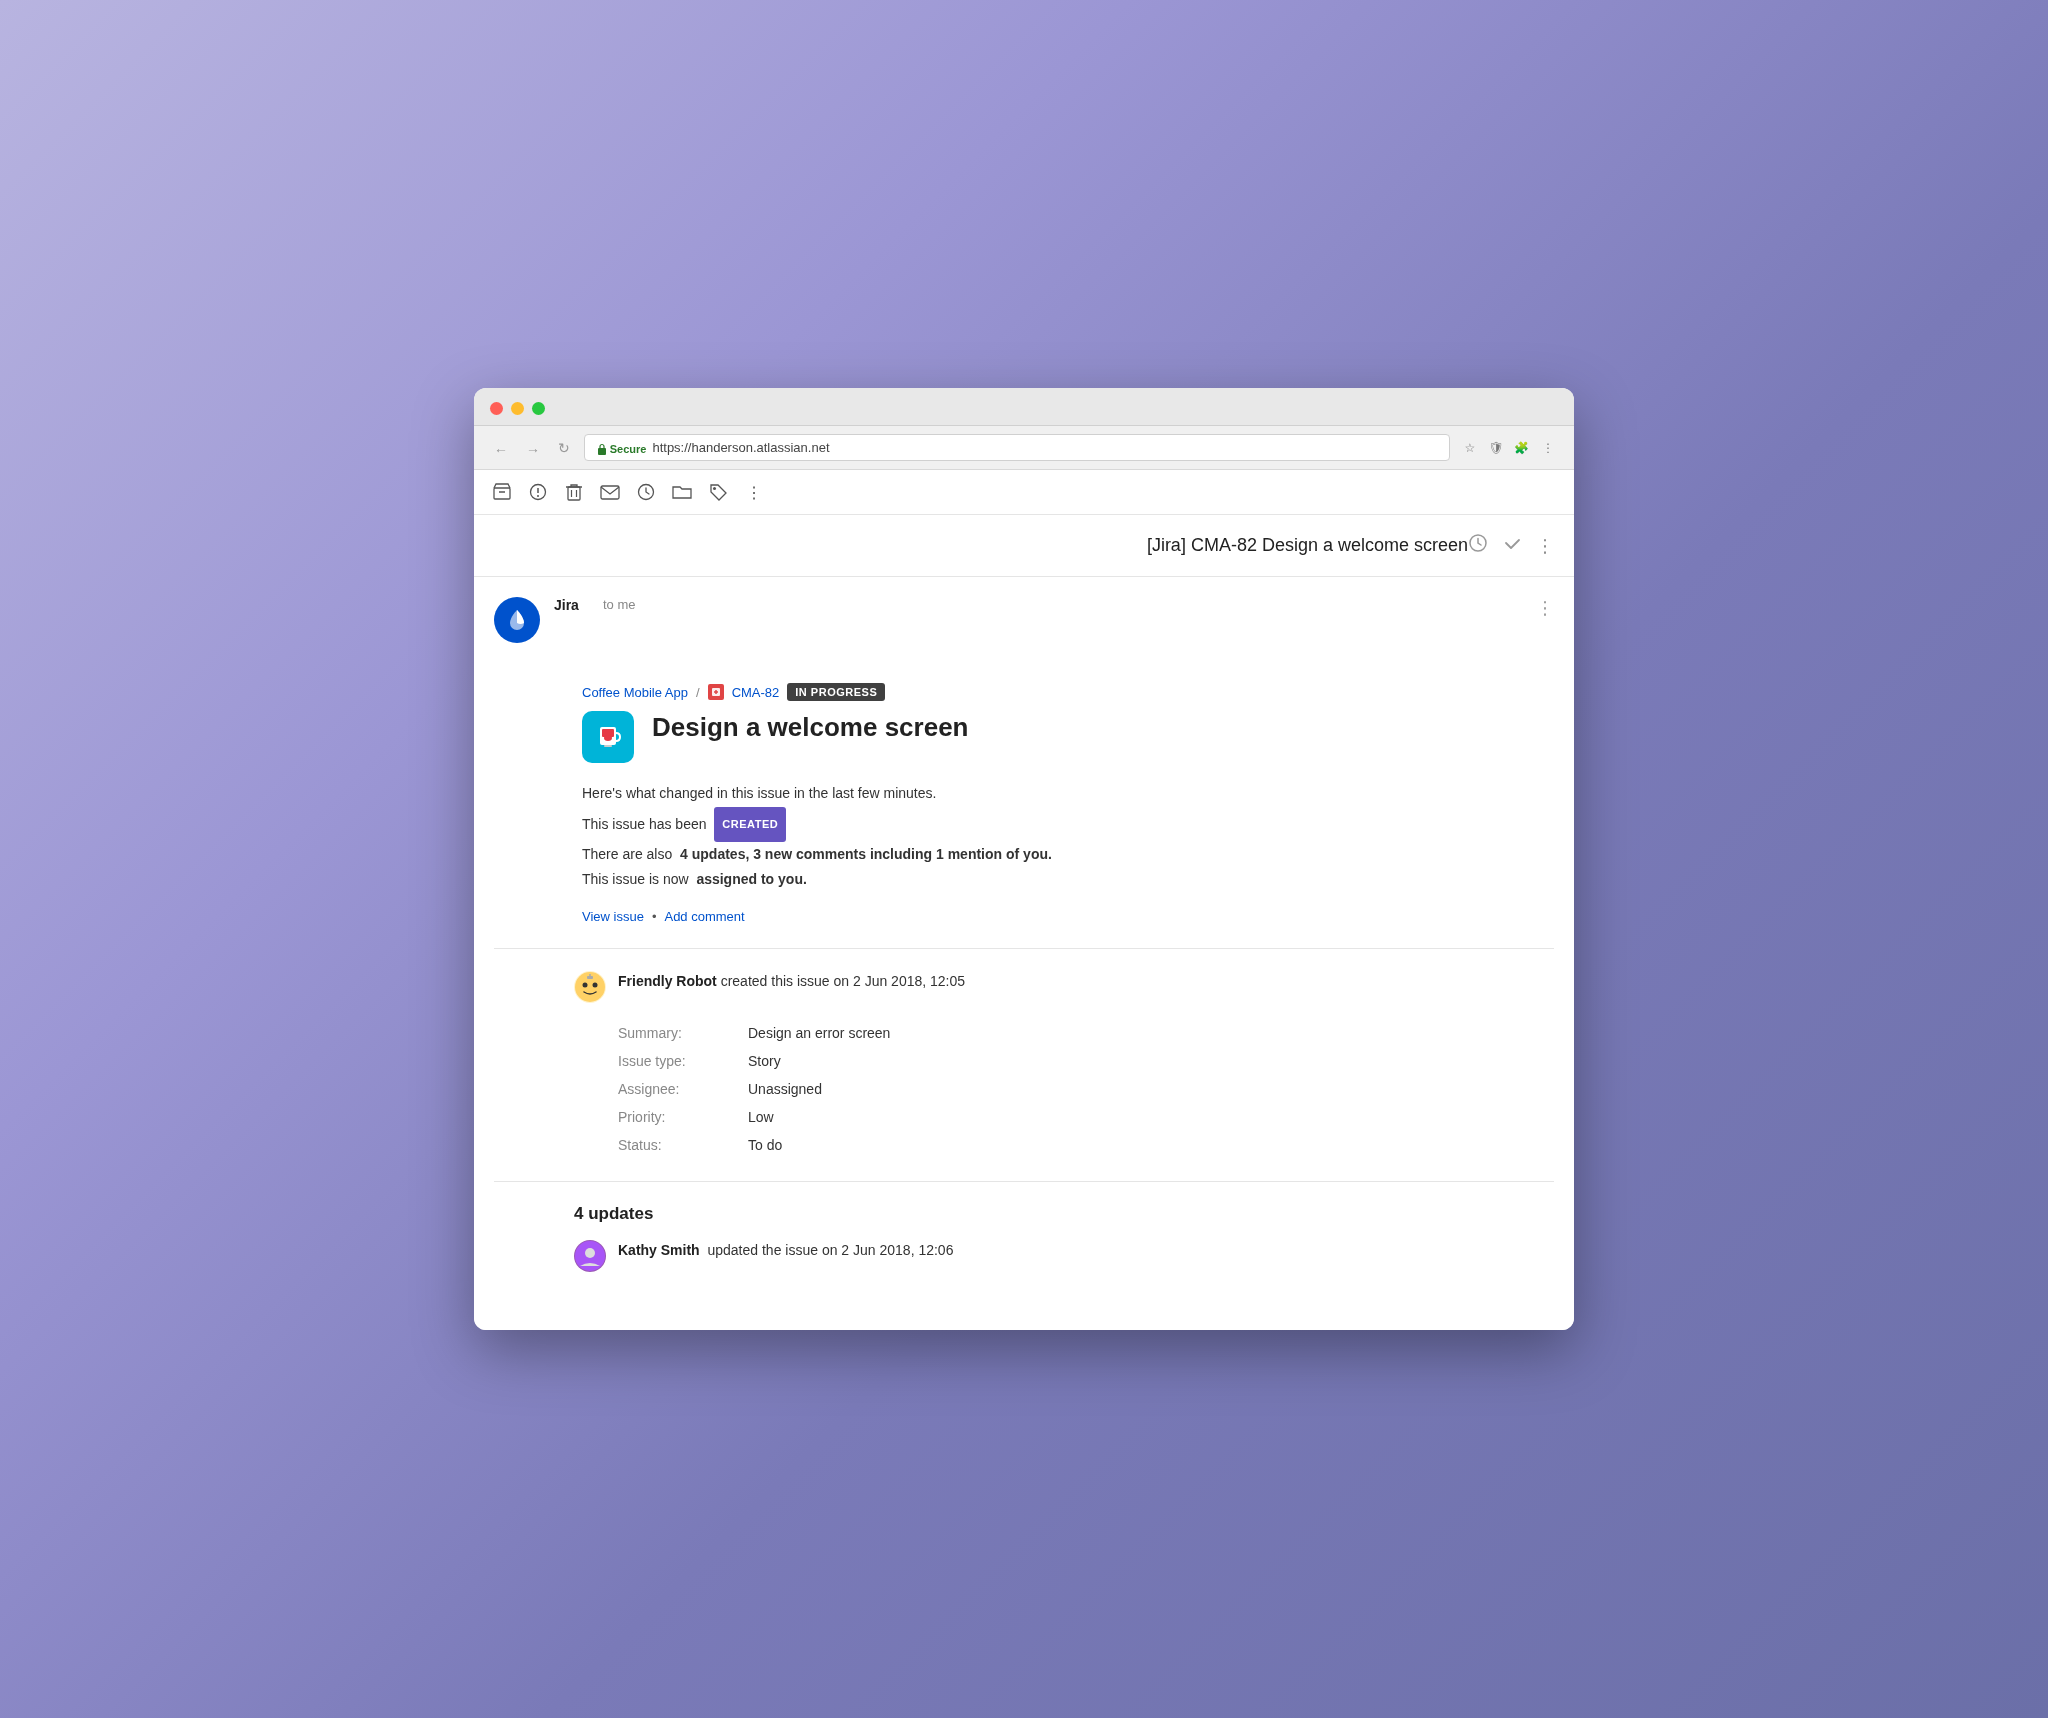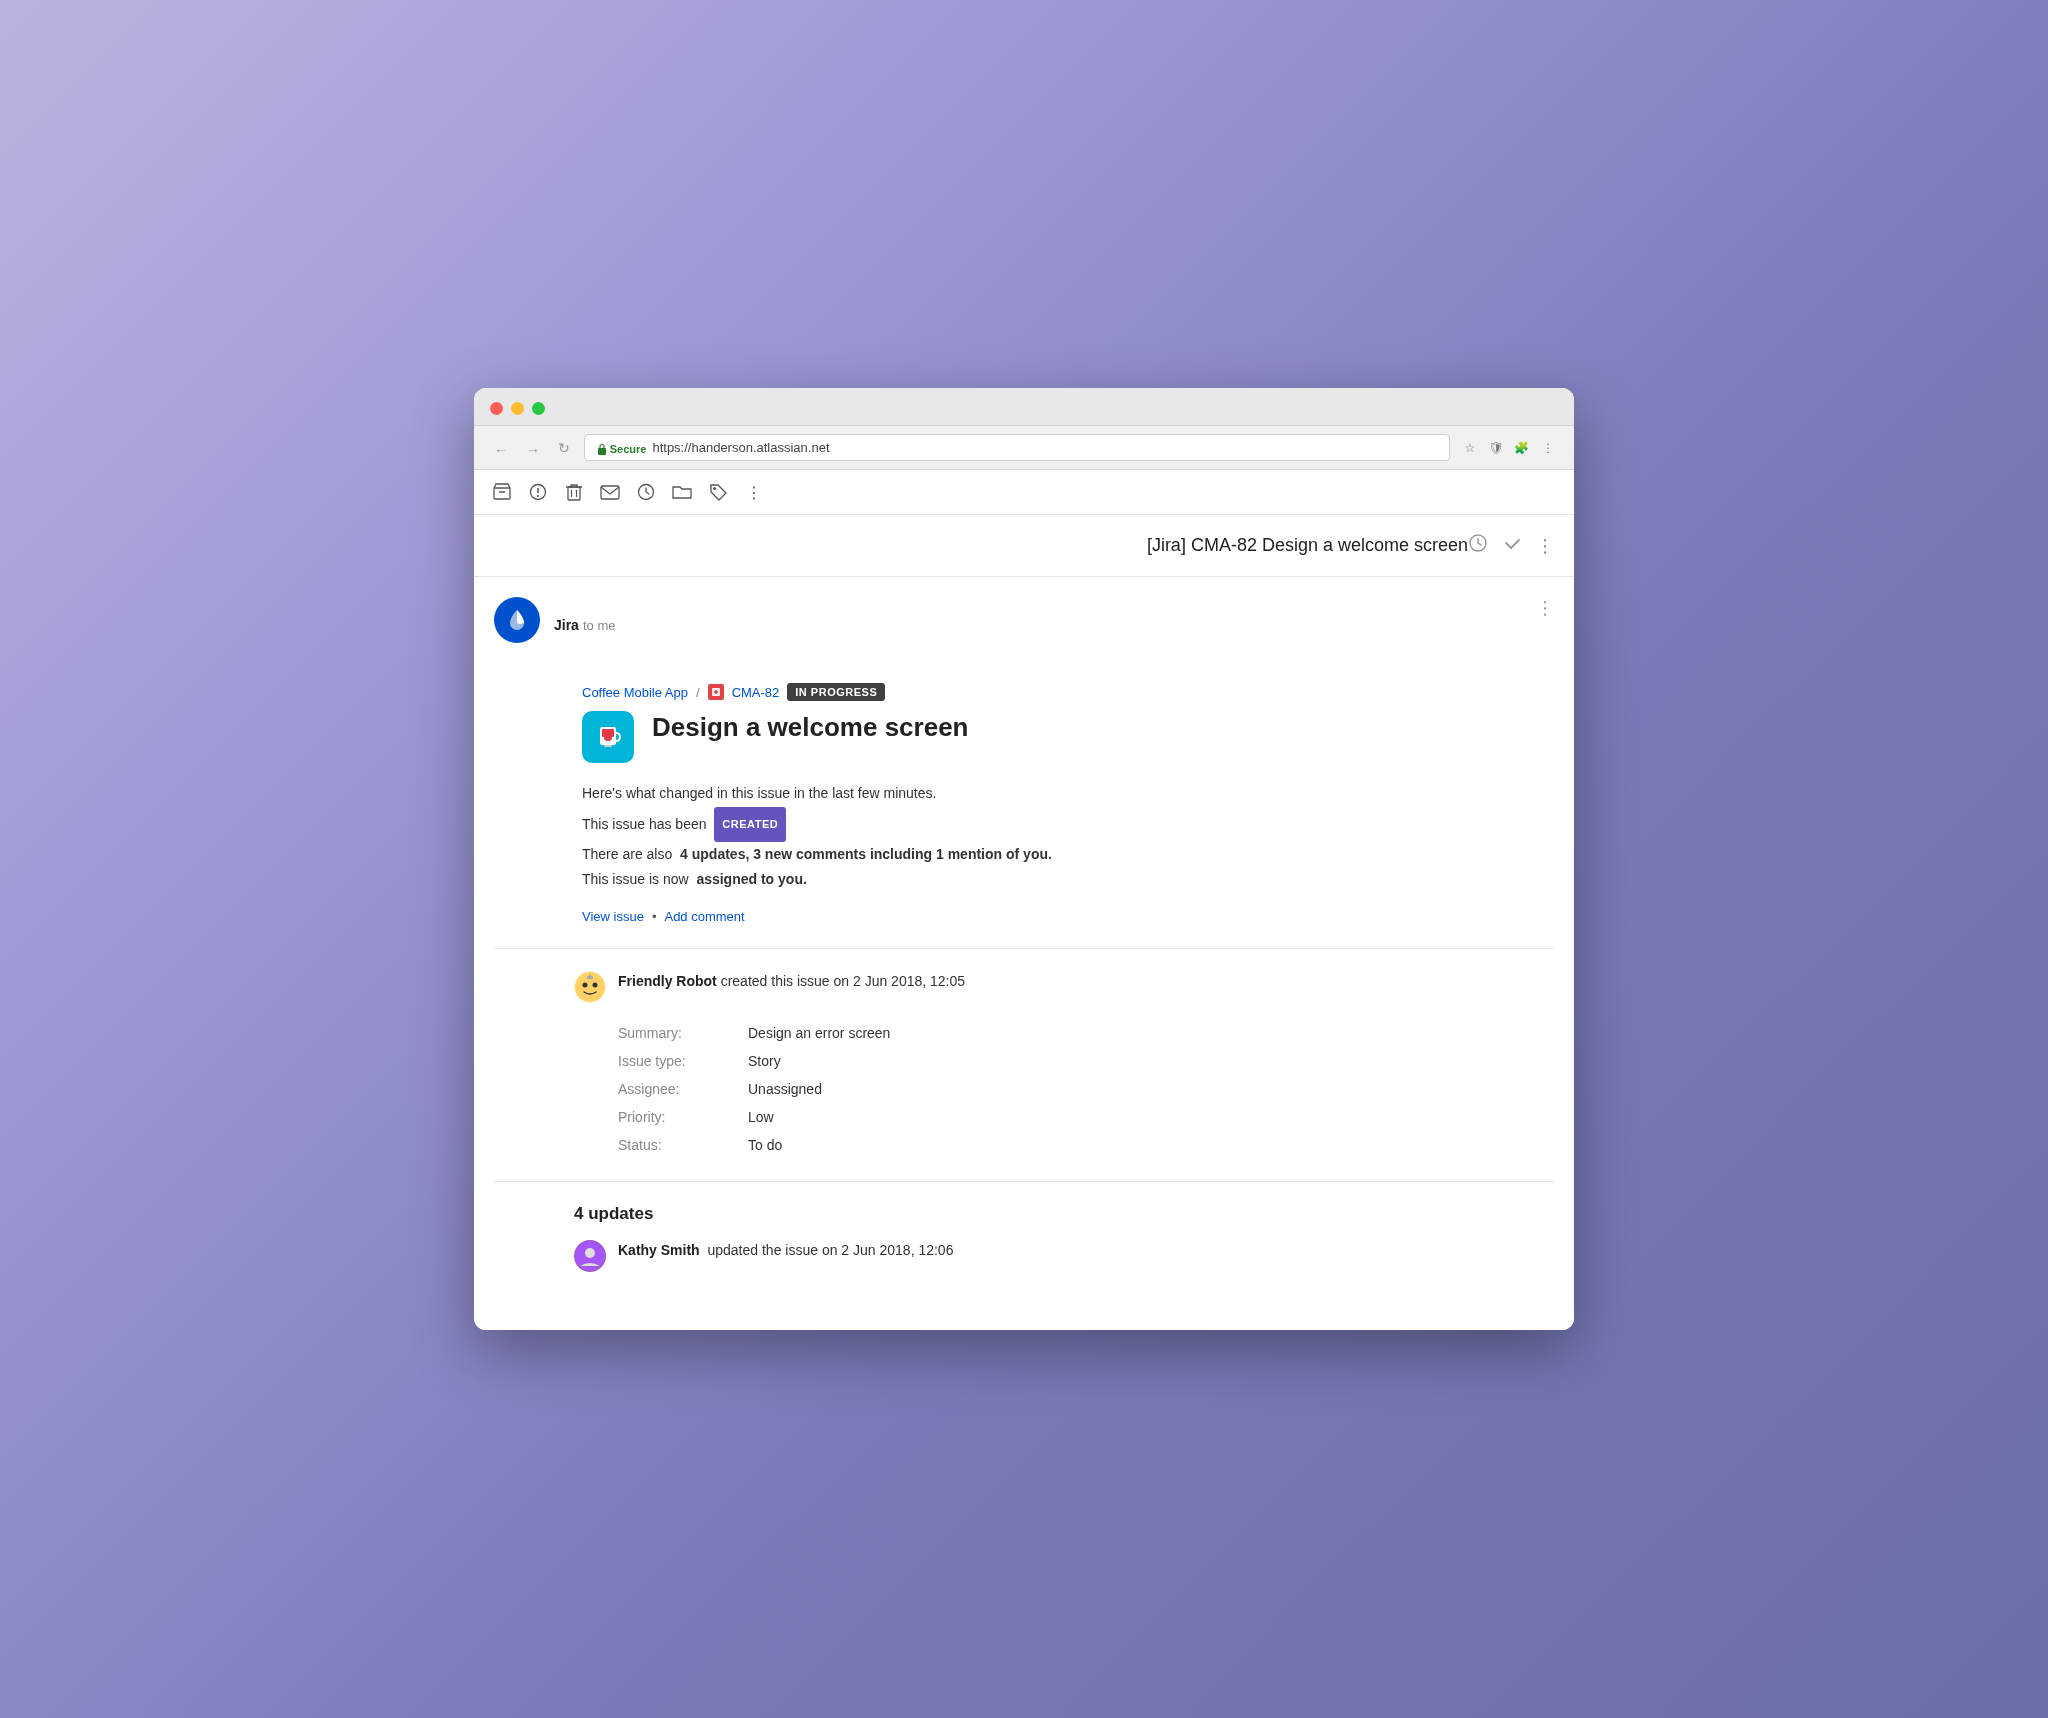--- a/index.html
+++ b/index.html
@@ -178,23 +178,22 @@
       justify-content: center;
       flex-shrink: 0;
     }
 
     .sender-info {
       flex: 1;
     }
 
     .sender-name-row {
       display: flex;
-      align-items: flex-end;
-      gap: 4px;
-      margin-top: 20px;
+      align-items: flex-start;
+      gap: 24px;
     }
 
     .sender-name {
       font-weight: 600;
       font-size: 14px;
       color: #222;
     }
 
     .sender-to {
       font-size: 13px;

